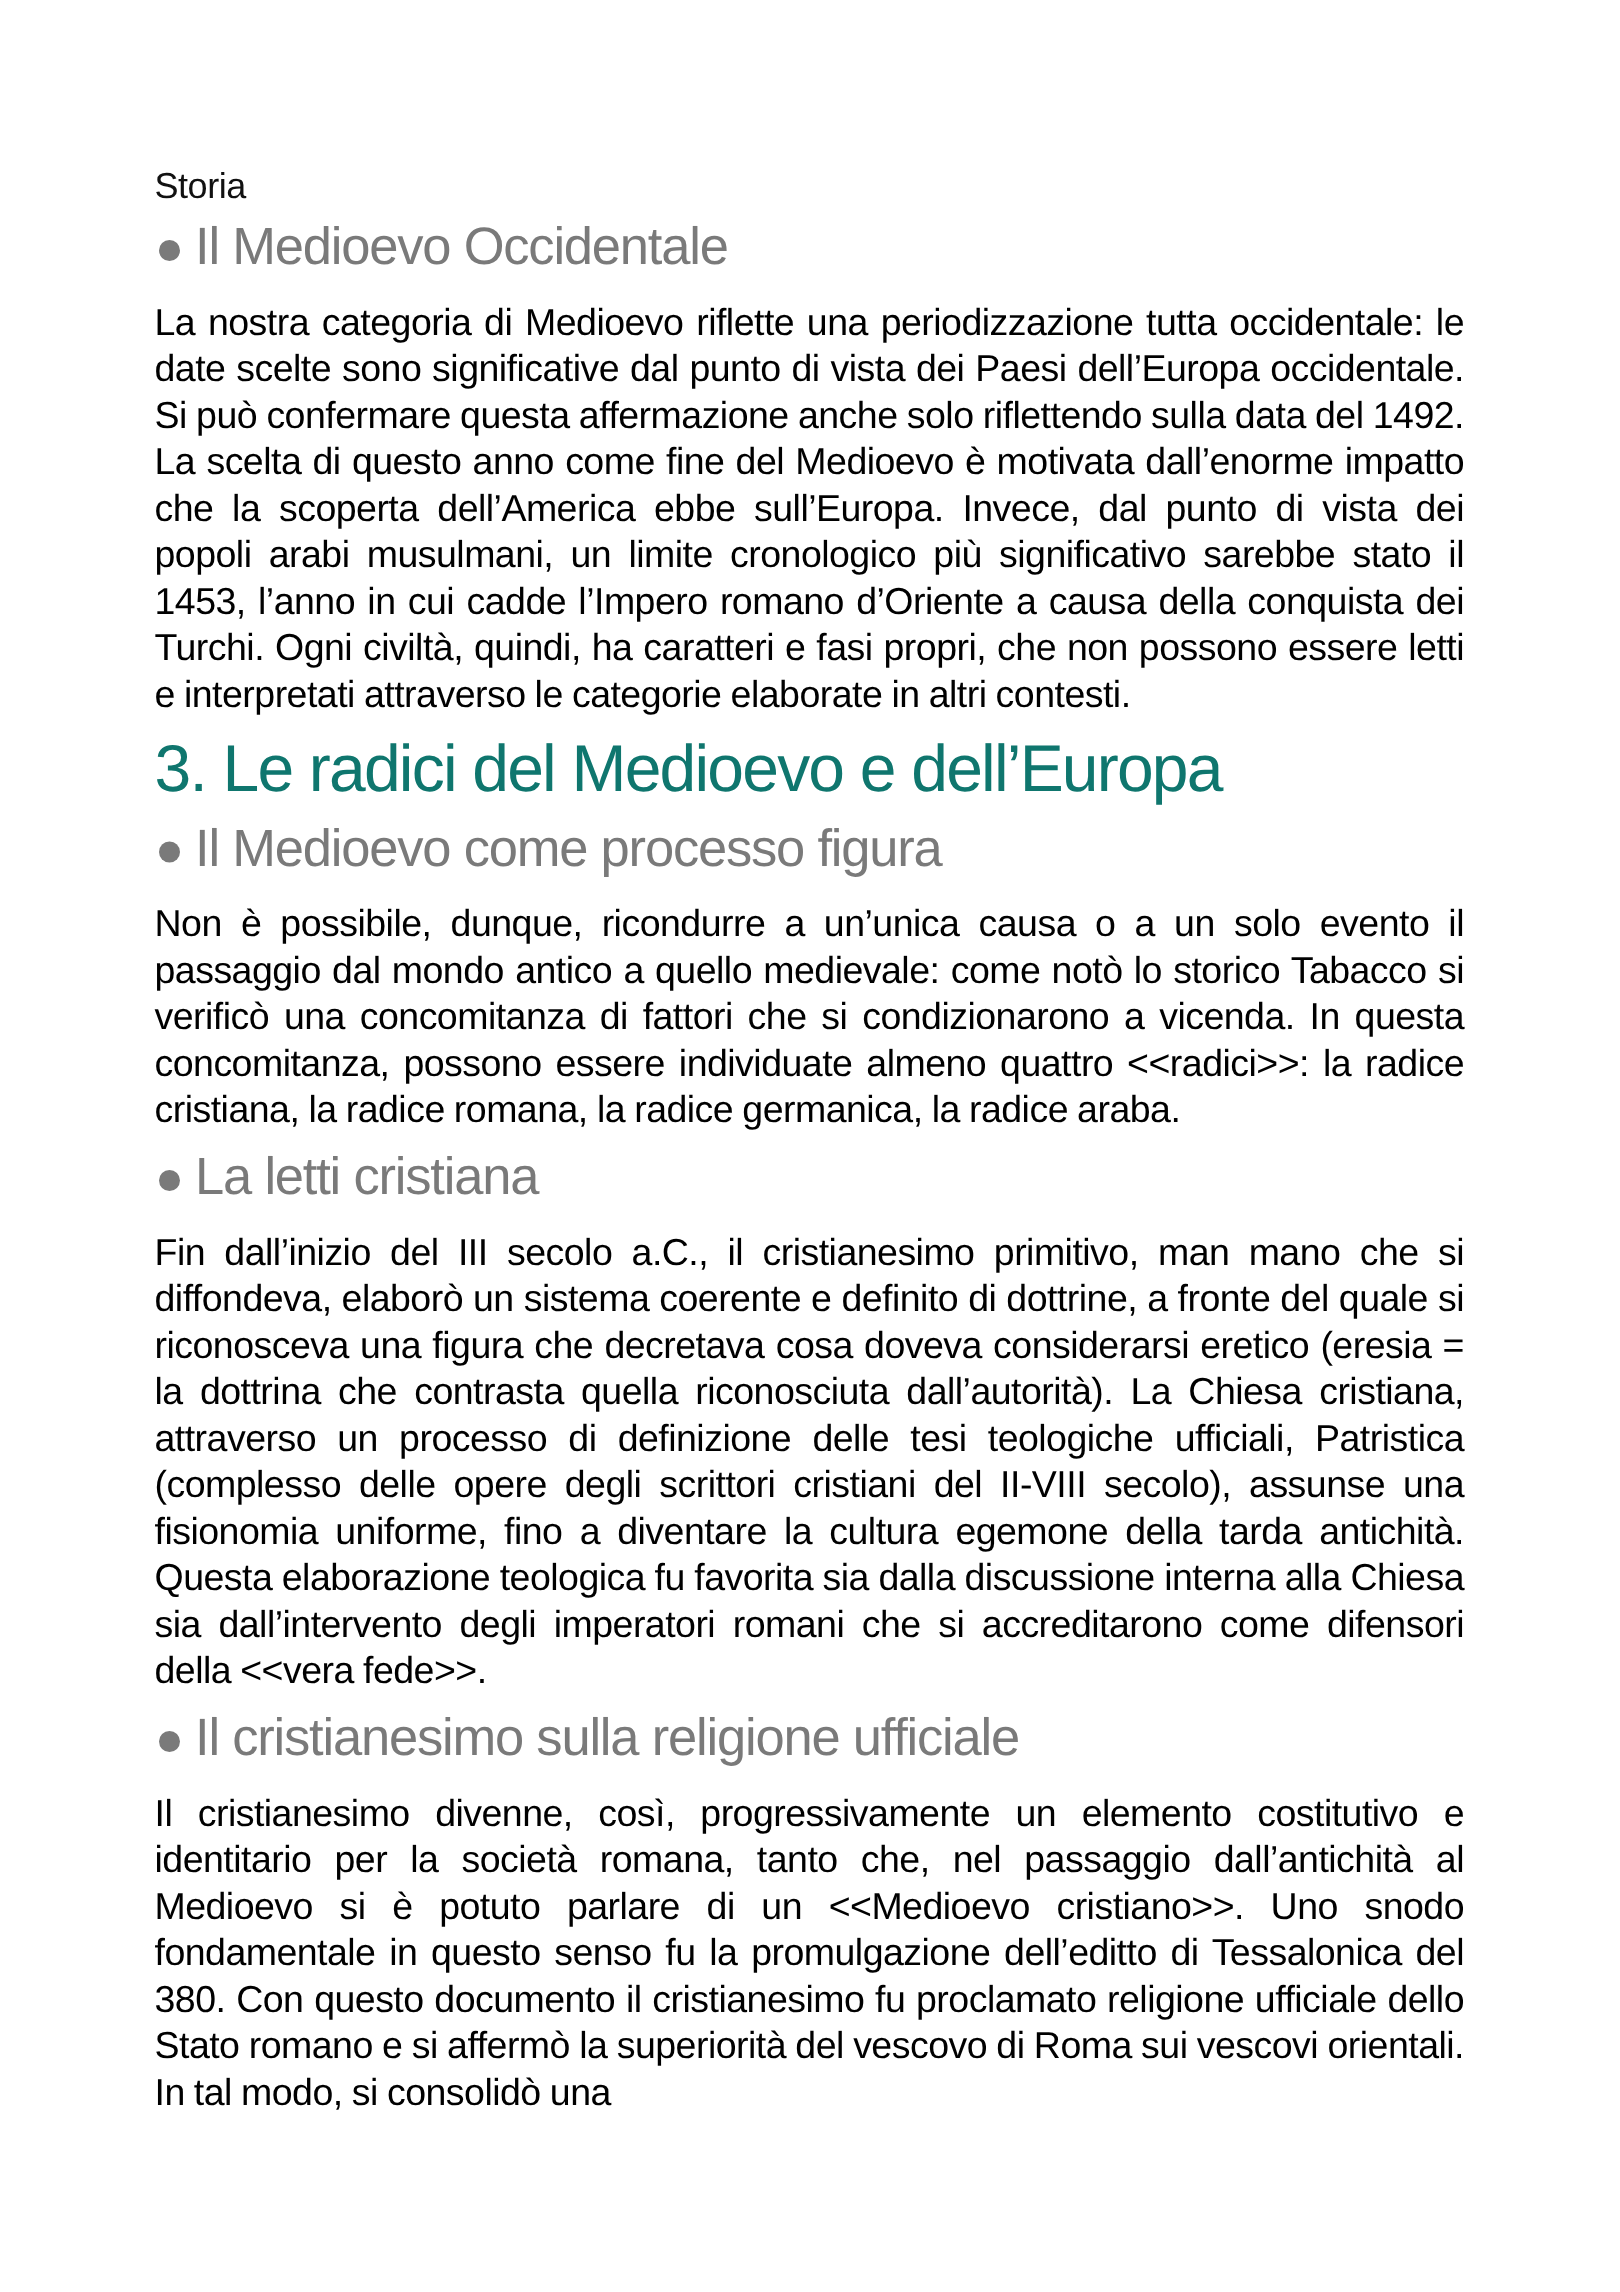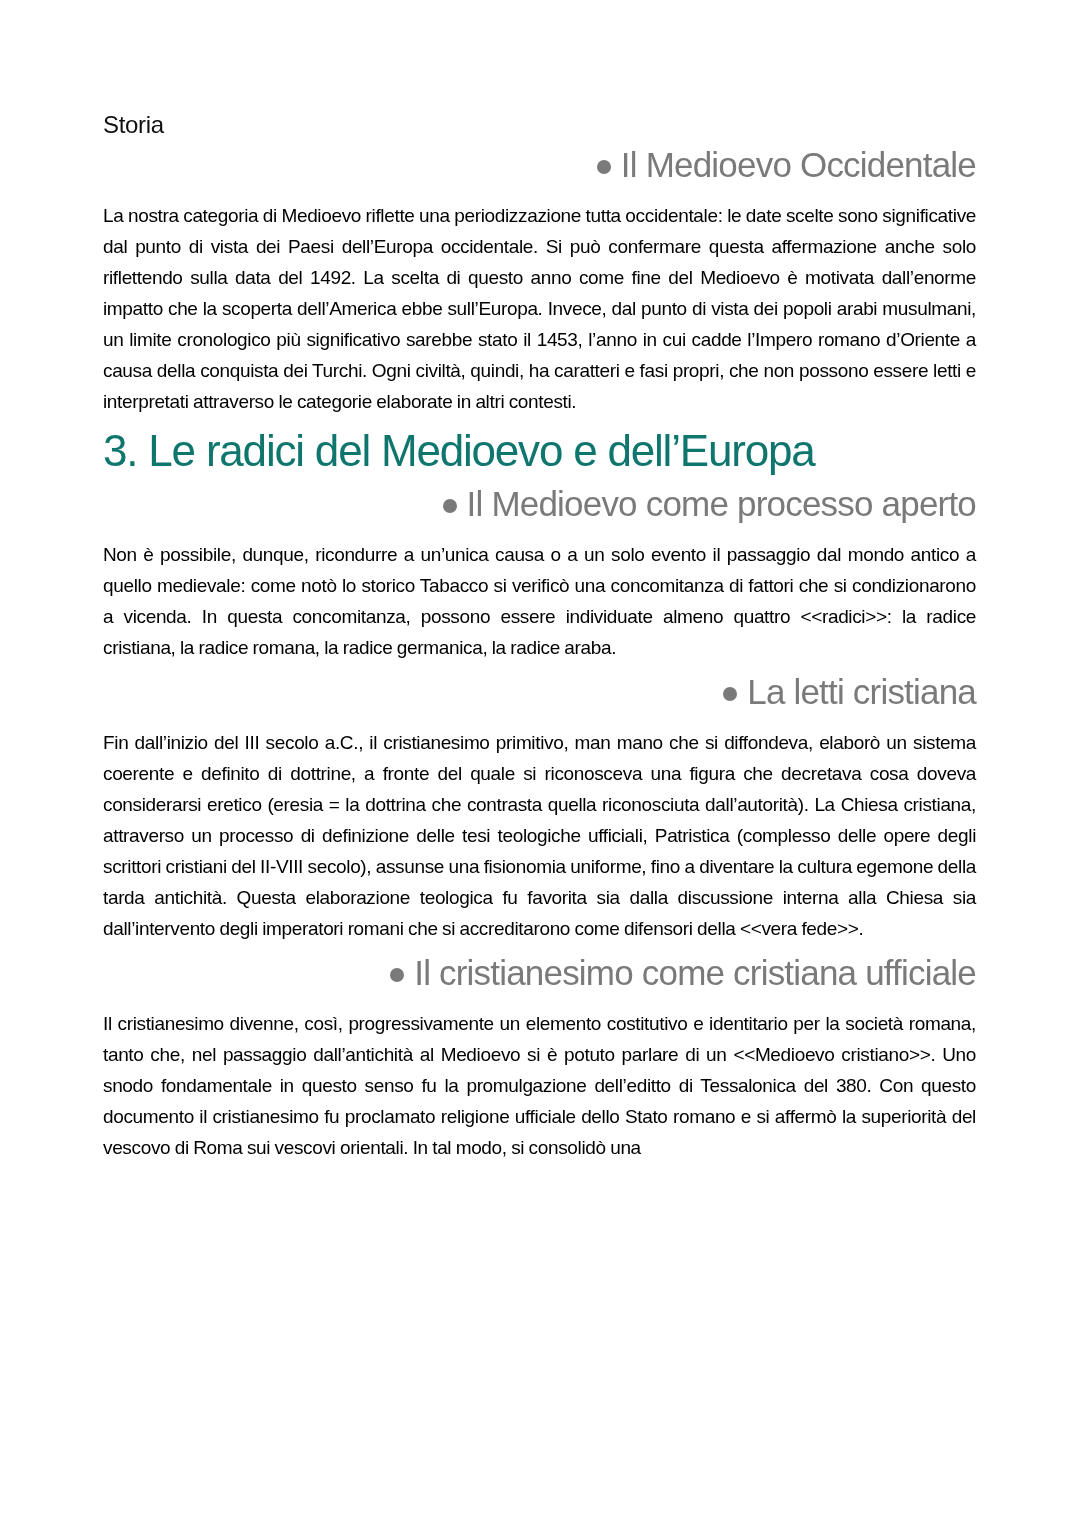--- a/index.html
+++ b/index.html
@@ -30,42 +30,41 @@
     }
     .h-bullet {
       font-size: 35px;
       line-height: 46px;
       color: #7a7a7a;
       margin: 0 0 4px 0;
       letter-spacing: -0.8px;
       font-weight: normal;
       display: flex;
       align-items: center;
-      justify-content: flex-end;
     }
     .h-bullet .dot {
       display: inline-block;
       width: 14px;
       height: 14px;
       border-radius: 50%;
       background: #7a7a7a;
       margin: 0 10px 0 3px;
       position: relative;
       top: 2px;
     }
     .h-big {
       font-size: 44px;
       line-height: 56px;
       color: #0f766e;
       margin: 0 0 2px 0;
       font-weight: normal;
       letter-spacing: -1.2px;
     }
     .para {
-      font-size: 19px;
+      font-size: 25px;
       line-height: 31px;
       margin: 12px 0 6px 0;
       text-align: justify;
       letter-spacing: -0.35px;
       word-spacing: -0.5px;
     }
   </style>
 </head>
 <body>
 
@@ -75,28 +74,28 @@
   <h2 class="h-bullet">
     <span class="dot"></span>
     <span>Il Medioevo Occidentale</span>
   </h2>
   <p class="para">La nostra categoria di Medioevo riflette una periodizzazione tutta occidentale: le date scelte sono significative dal punto di vista dei Paesi dell’Europa occidentale. Si può confermare questa affermazione anche solo riflettendo sulla data del 1492. La scelta di questo anno come fine del Medioevo è motivata dall’enorme impatto che la scoperta dell’America ebbe sull’Europa. Invece, dal punto di vista dei popoli arabi musulmani, un limite cronologico più significativo sarebbe stato il 1453, l’anno in cui cadde l’Impero romano d’Oriente a causa della conquista dei Turchi. Ogni civiltà, quindi, ha caratteri e fasi propri, che non possono essere letti e interpretati attraverso le categorie elaborate in altri contesti.</p>
 
   <h1 class="h-big">3. Le radici del Medioevo e dell’Europa</h1>
 
   <h2 class="h-bullet">
     <span class="dot"></span>
-    <span>Il Medioevo come processo aperto</span>
+    <span>Il Medioevo come processo figura</span>
   </h2>
   <p class="para">Non è possibile, dunque, ricondurre a un’unica causa o a un solo evento il passaggio dal mondo antico a quello medievale: come notò lo storico Tabacco si verificò una concomitanza di fattori che si condizionarono a vicenda. In questa concomitanza, possono essere individuate almeno quattro &lt;&lt;radici&gt;&gt;: la radice cristiana, la radice romana, la radice germanica, la radice araba.</p>
 
   <h2 class="h-bullet">
     <span class="dot"></span>
     <span>La letti cristiana</span>
   </h2>
   <p class="para">Fin dall’inizio del III secolo a.C., il cristianesimo primitivo, man mano che si diffondeva, elaborò un sistema coerente e definito di dottrine, a fronte del quale si riconosceva una figura che decretava cosa doveva considerarsi eretico (eresia = la dottrina che contrasta quella riconosciuta dall’autorità). La Chiesa cristiana, attraverso un processo di definizione delle tesi teologiche ufficiali, Patristica (complesso delle opere degli scrittori cristiani del II-VIII secolo), assunse una fisionomia uniforme, fino a diventare la cultura egemone della tarda antichità. Questa elaborazione teologica fu favorita sia dalla discussione interna alla Chiesa sia dall’intervento degli imperatori romani che si accreditarono come difensori della &lt;&lt;vera fede&gt;&gt;.</p>
 
   <h2 class="h-bullet">
     <span class="dot"></span>
-    <span>Il cristianesimo come cristiana ufficiale</span>
+    <span>Il cristianesimo sulla religione ufficiale</span>
   </h2>
   <p class="para">Il cristianesimo divenne, così, progressivamente un elemento costitutivo e identitario per la società romana, tanto che, nel passaggio dall’antichità al Medioevo si è potuto parlare di un &lt;&lt;Medioevo cristiano&gt;&gt;. Uno snodo fondamentale in questo senso fu la promulgazione dell’editto di Tessalonica del 380. Con questo documento il cristianesimo fu proclamato religione ufficiale dello Stato romano e si affermò la superiorità del vescovo di Roma sui vescovi orientali. In tal modo, si consolidò una</p>
 </div>
 
 </body></html>

